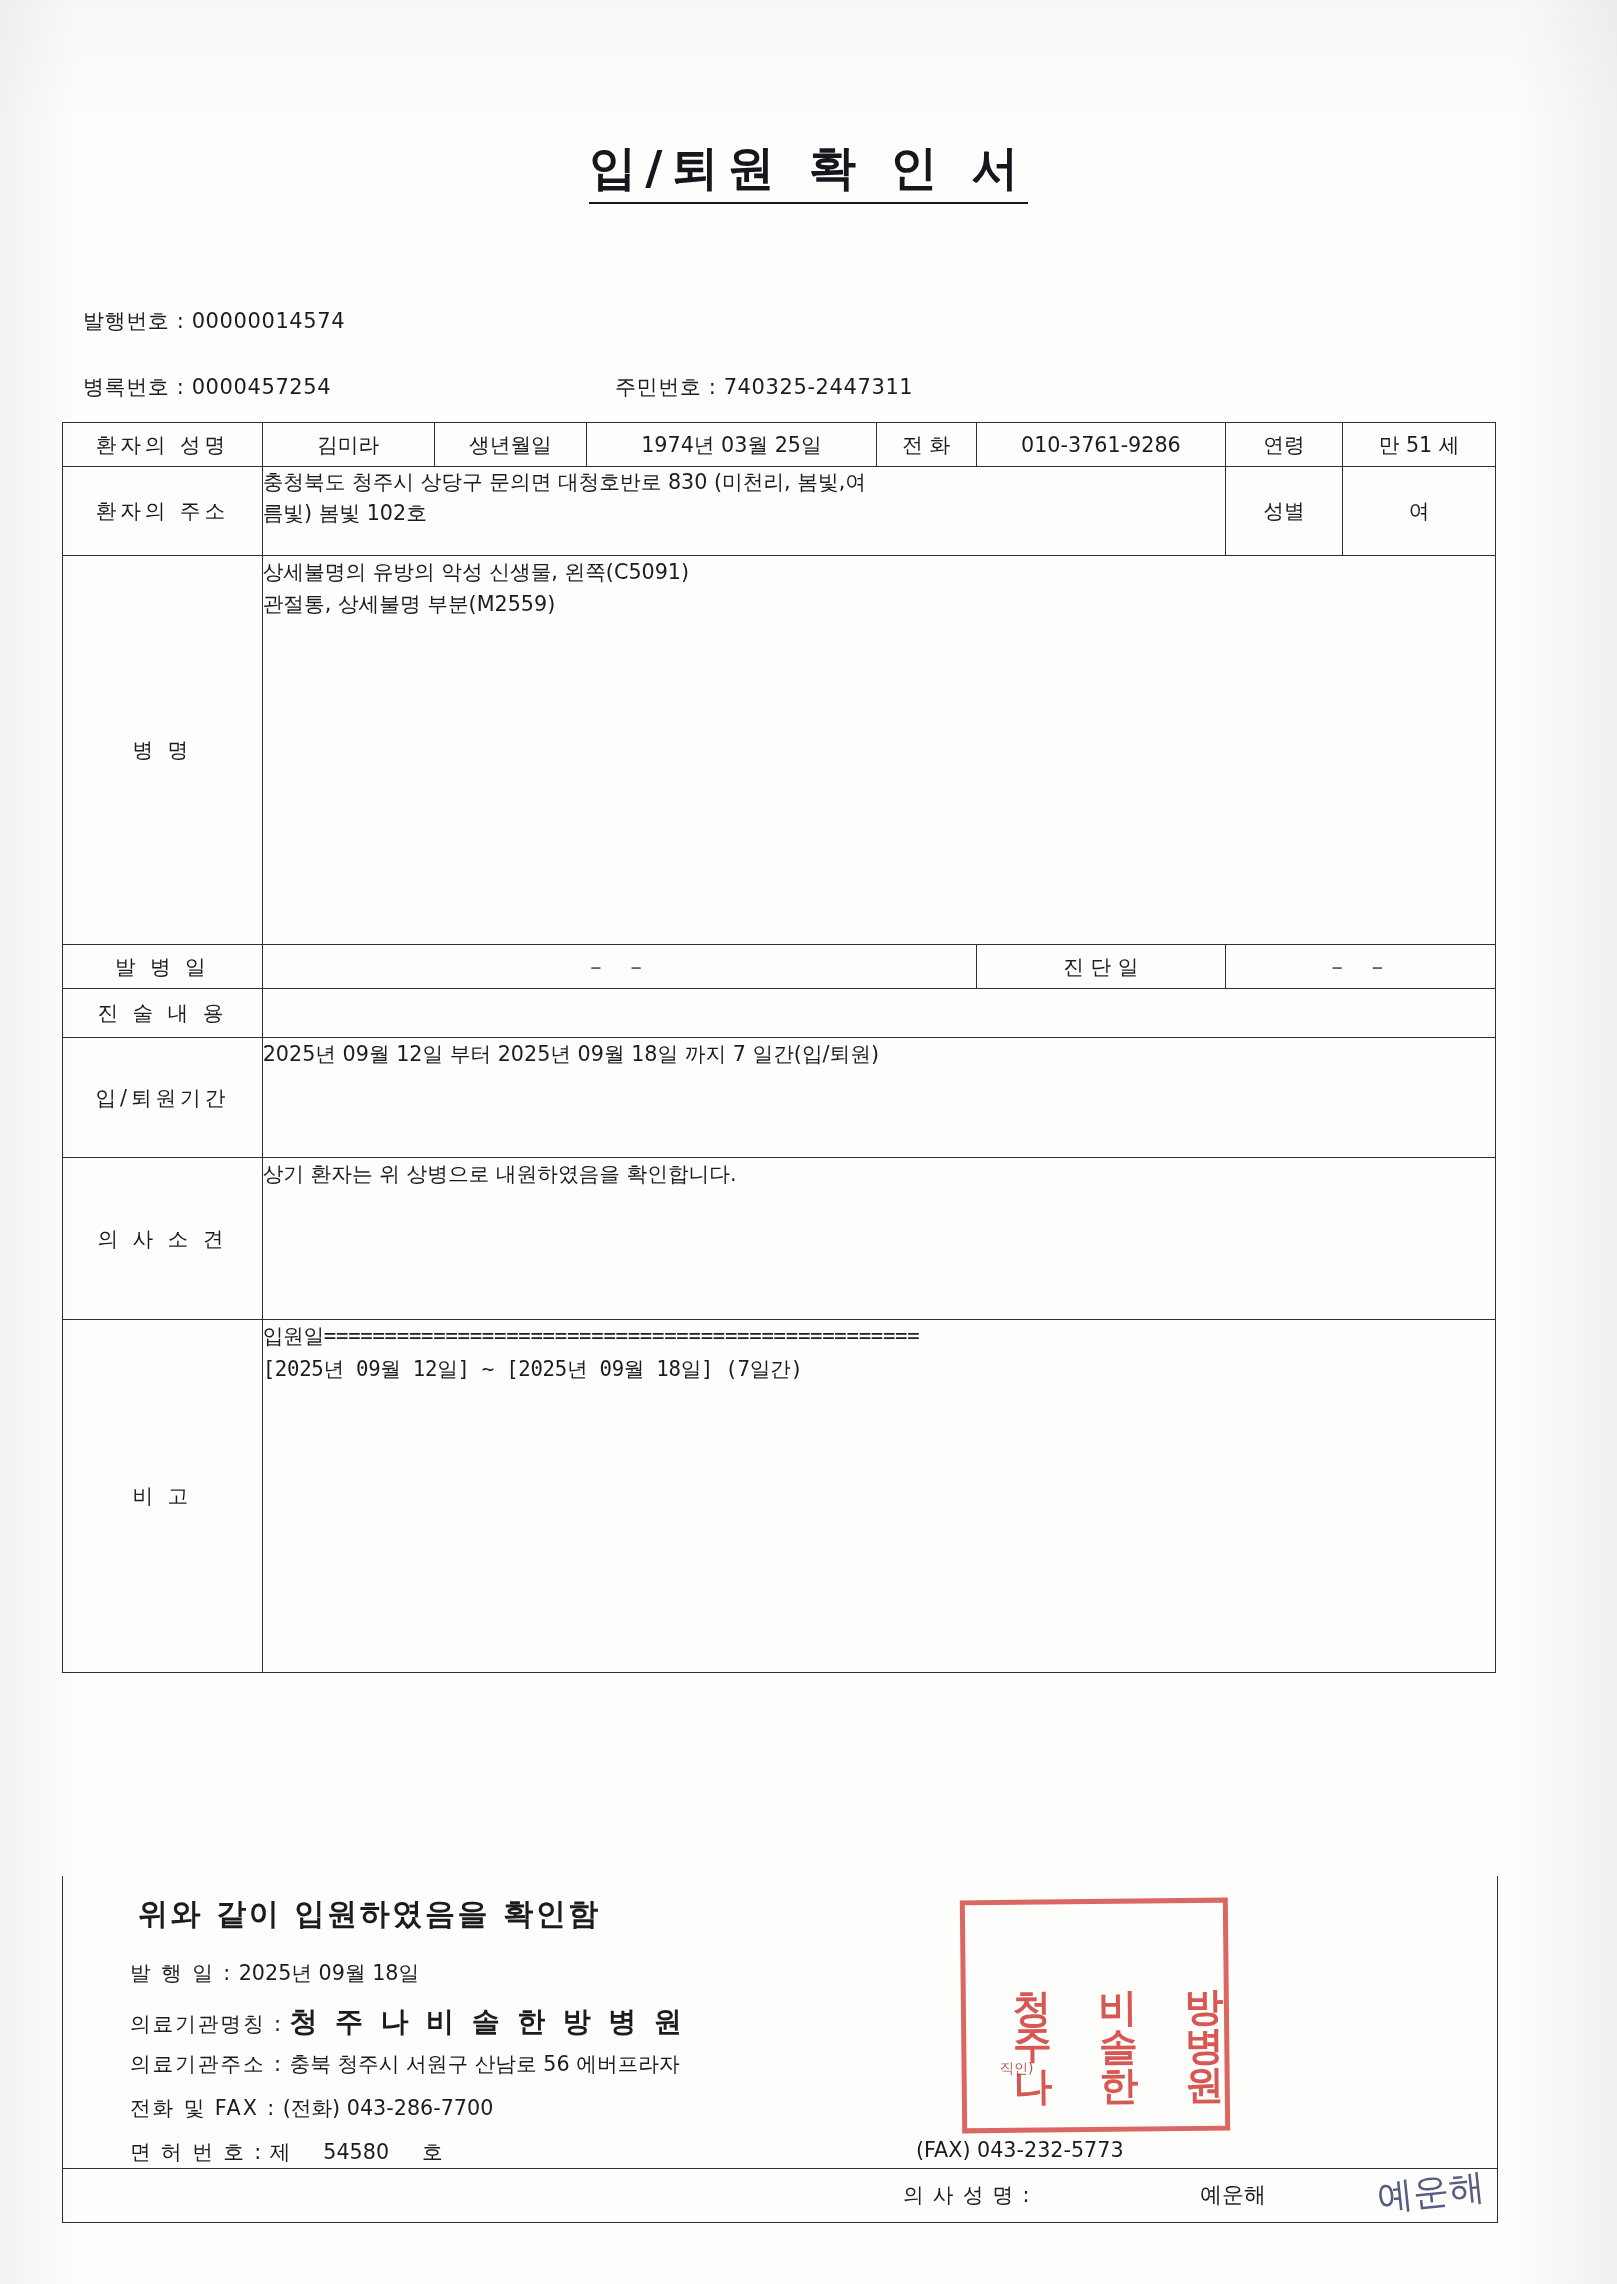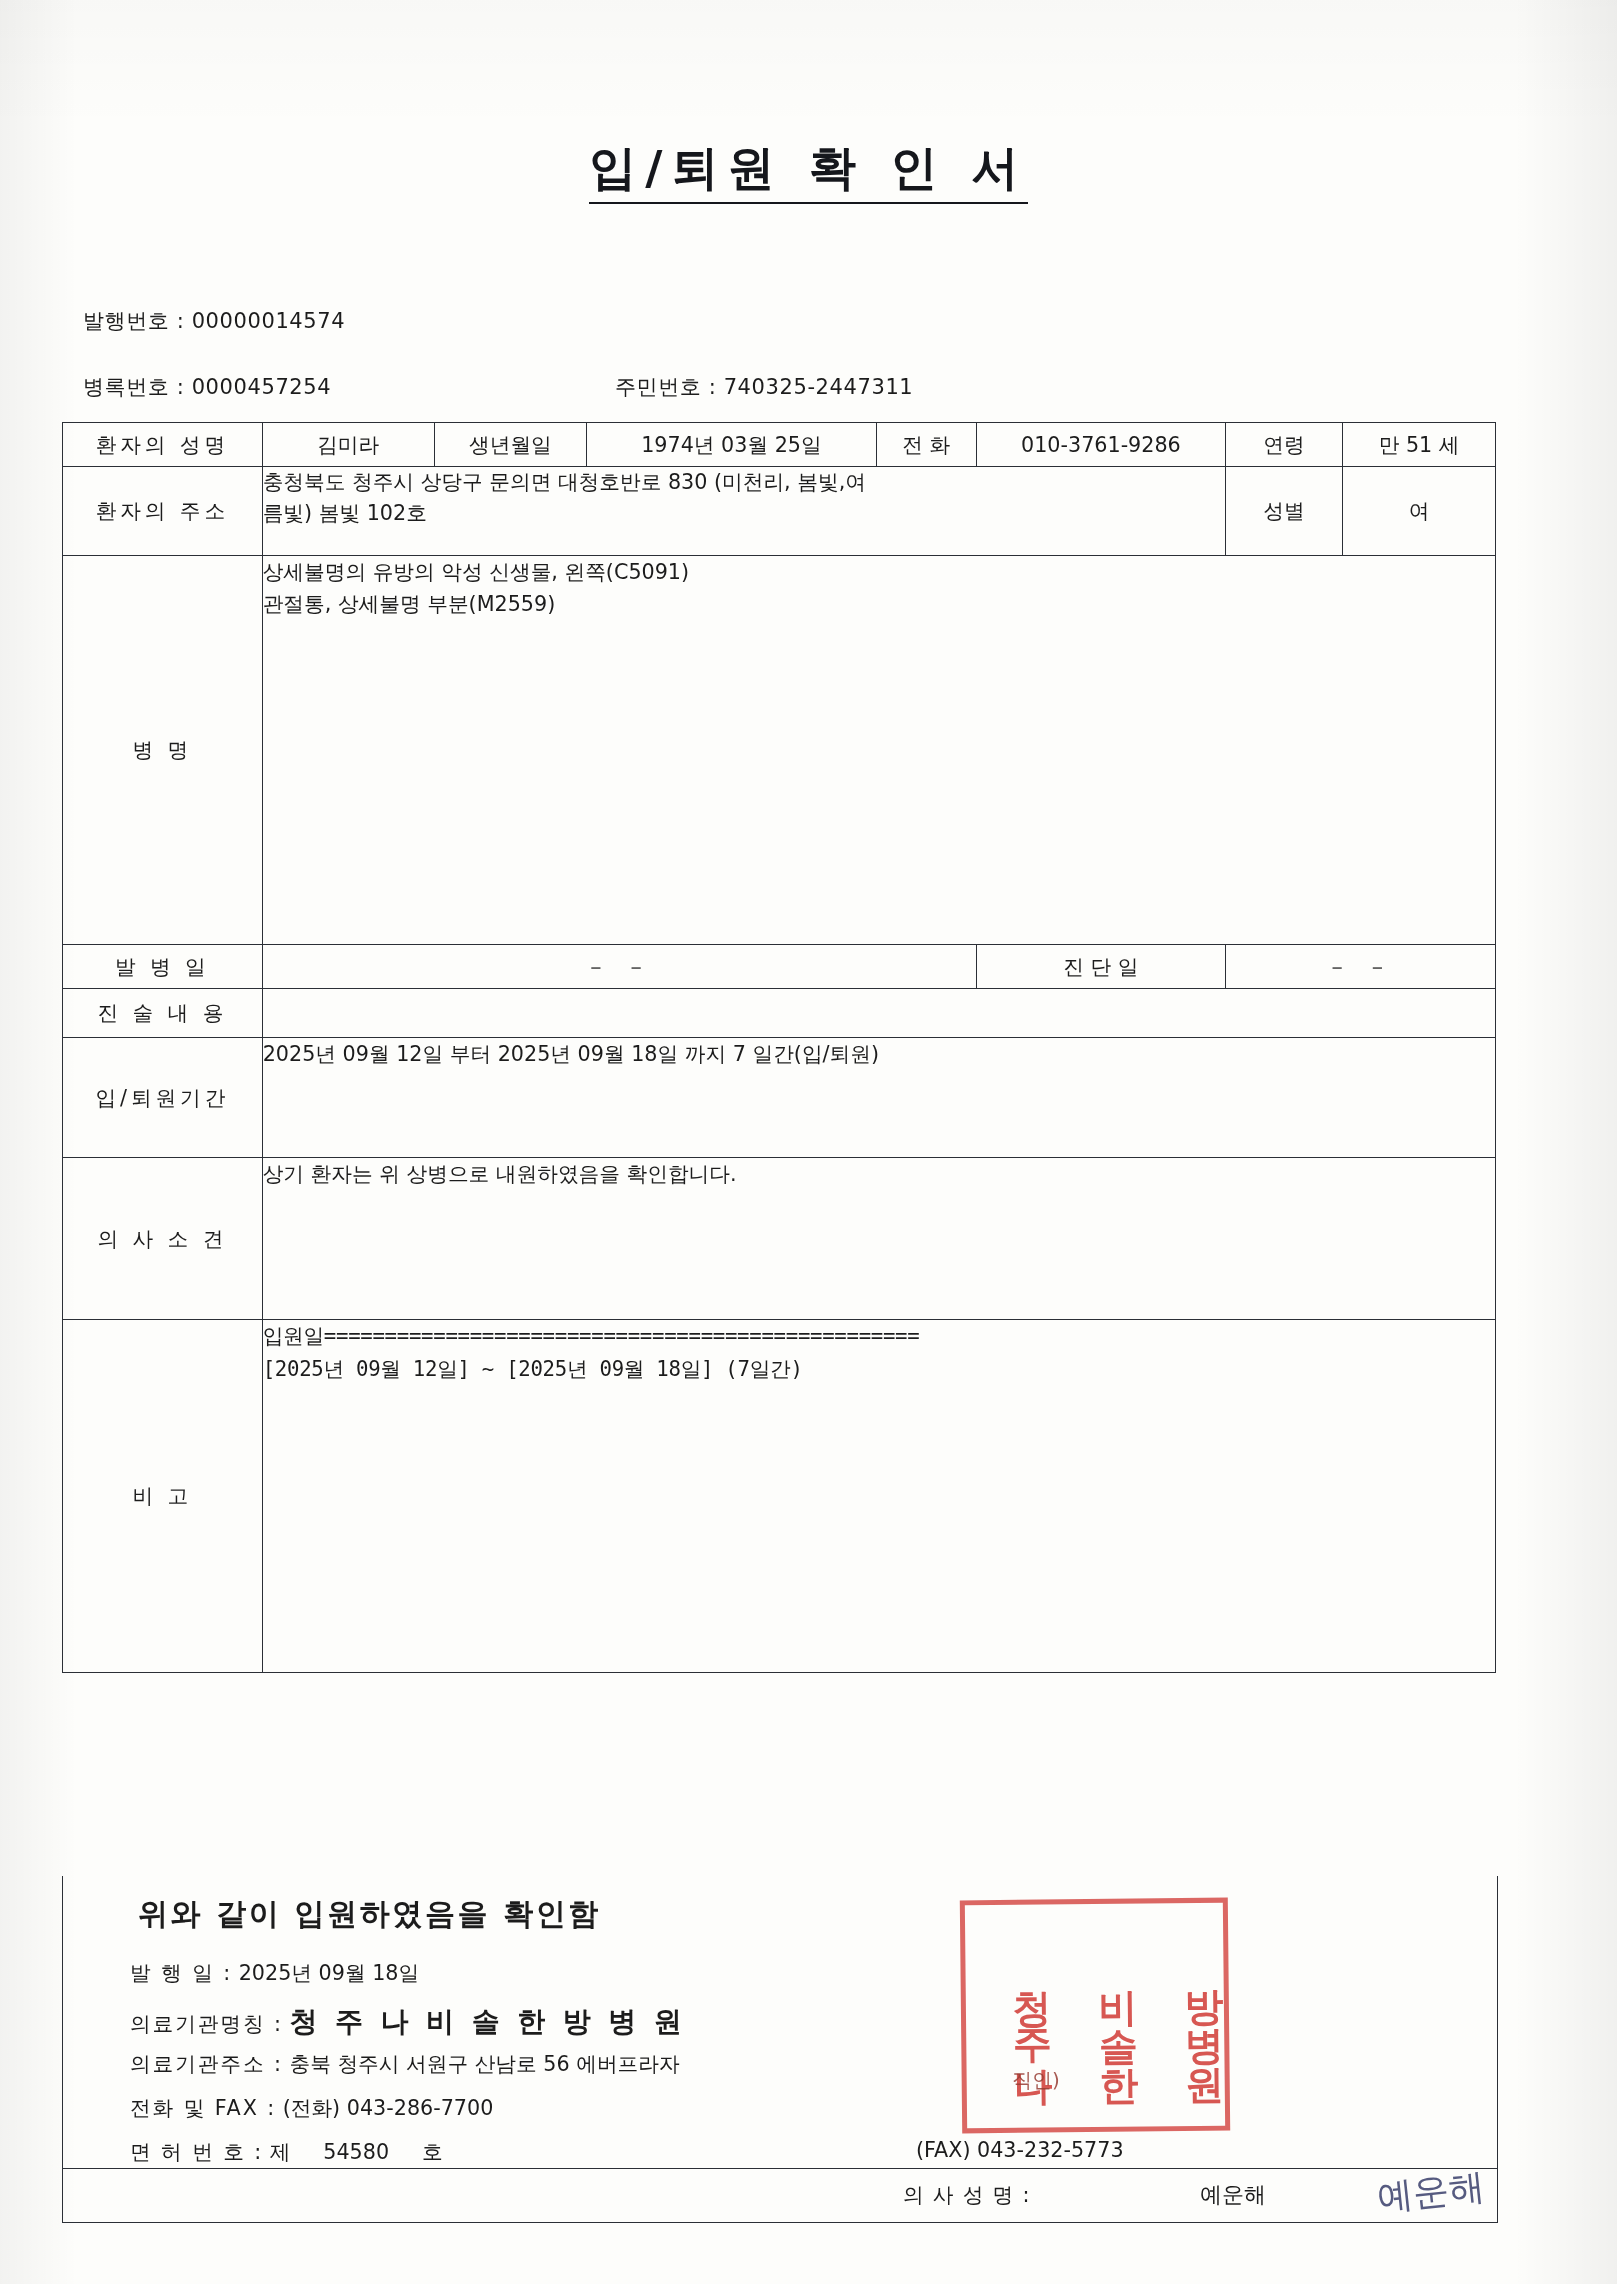--- a/index.html
+++ b/index.html
@@ -198,25 +198,24 @@
     align-items: center;
     justify-content: flex-start;
     padding-top: 10.3px;
     writing-mode: vertical-rl;
     text-orientation: upright;
     font-size: 39px;
   }
   .seal-inner-note {
     position: absolute;
     left: 937px;
-    top: 191px;
-    font-size: 20px;
+    top: 184px;
+    font-size: 14px;
     color: rgba(150, 60, 50, 0.85);
     z-index: 5;
-    margin-left: 12px;
   }
   .signature {
     position: absolute;
     left: 1314px;
     top: 292px;
     font-size: 36px;
     color: #3a3f6b;
     font-family: "DejaVu Serif", "Liberation Serif", serif;
     transform: rotate(-6deg);
     opacity: 0.85;

